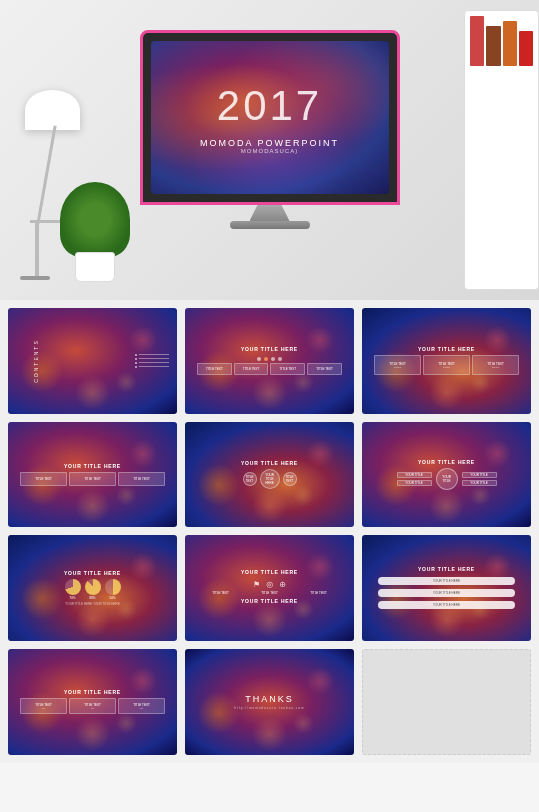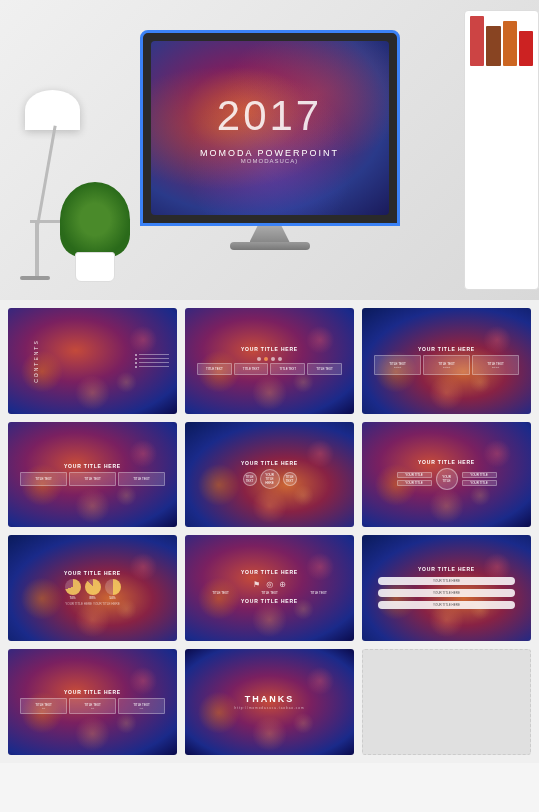--- a/index.html
+++ b/index.html
@@ -35,25 +35,25 @@
       top: 30px;
       left: 50%;
       transform: translateX(-50%);
       display: flex;
       flex-direction: column;
       align-items: center;
     }
 
     .monitor {
       width: 260px;
-      height: 196px;
+      height: 175px;
       background: #2a2a2a;
       border-radius: 8px 8px 0 0;
       padding: 8px;
-      border: 3px solid #3b82f6;
+      border: 3px solid #ec4899;
     }
 
     .monitor-screen {
       width: 100%;
       height: 100%;
       background: radial-gradient(ellipse at 40% 40%, #c44a3a 0%, #7a2060 30%, #2a3a8a 70%, #1a1a5a 100%);
       border-radius: 4px;
       display: flex;
       flex-direction: column;
       align-items: center;
@@ -429,21 +429,21 @@
       width: 10px;
       height: 10px;
       border-radius: 50%;
       background: transparent;
     }
 
     
     .thanks-text {
       color: white;
       font-size: 9px;
-      font-weight: bold;
+      font-weight: normal;
       letter-spacing: 2px;
     }
 
     .thanks-sub {
       color: rgba(255,255,255,0.6);
       font-size: 3px;
       letter-spacing: 1px;
       margin-top: 2px;
     }
 

